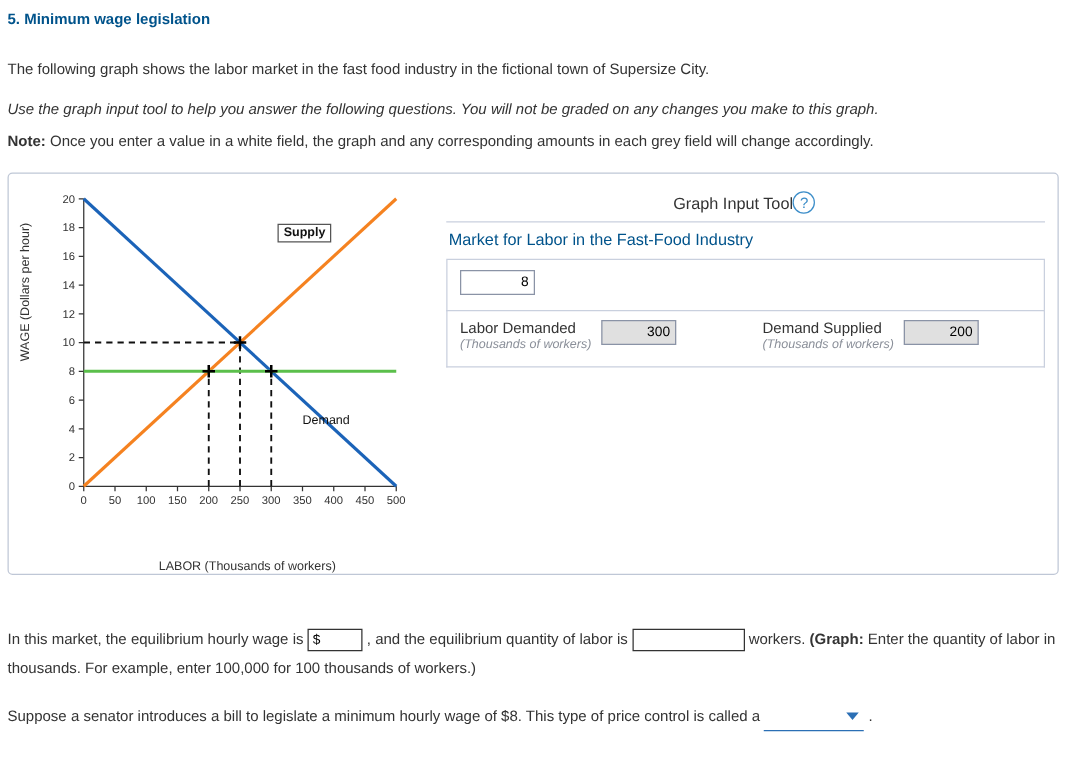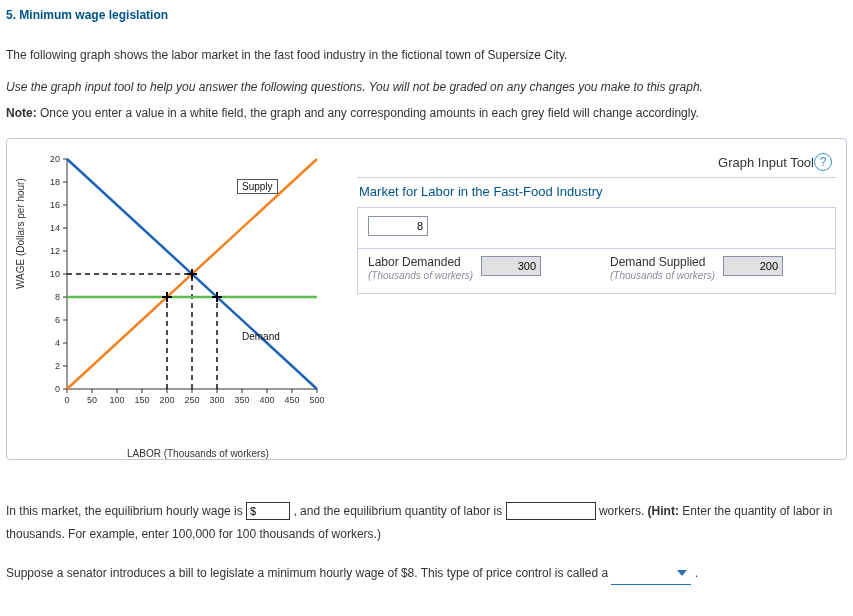--- a/index.html
+++ b/index.html
@@ -13,21 +13,21 @@
     width: 853px;
   }
   .q-title { color: #00538b; font-weight: bold; font-size: 12px; margin-bottom: 26px; }
   .intro { margin-bottom: 18px; }
   .instr { font-style: italic; margin-bottom: 12px; }
   .note { margin-bottom: 18px; }
   .note b { font-weight: bold; }
   .panel { border: 1px solid #bfc7d6; border-radius: 4px; padding: 10px 10px 30px 10px; display:flex; gap:20px; align-items:flex-start;}
   .chart-wrap { position: relative; width: 320px; height: 280px; }
   .git { flex:1; }
-  .git-head { display:flex; align-items:center; justify-content:flex-end; border-bottom:1px solid #c9d0de; padding:4px 4px 6px 2px;}
+  .git-head { display:flex; align-items:center; justify-content:center; border-bottom:1px solid #c9d0de; padding:4px 4px 6px 2px;}
   .git-title { color:#333; font-size:13px; }
   .help { width:18px; height:18px; border:1px solid #3d8ec9; border-radius:50%; color:#3d8ec9; font-size:12px; display:flex; align-items:center; justify-content:center; }
   .market-title { color:#00538b; font-size:13px; padding:6px 2px 8px 2px; border-bottom:1px solid #c9d0de; }
   .git-body { border:1px solid #c9d0de; border-top:none; padding:8px 10px 12px 10px; display:flex; gap:18px; align-items:flex-start;}
   .field-row { display:flex; align-items:flex-start; gap:8px; }
   .lbl { line-height:1.15; }
   .lbl .sub { color:#8a8f99; font-style:italic; font-size:10px; display:block; }
   .handle { width:4px; height:26px; background:#6b6b6b; border-radius:1px; margin-right:4px; margin-top:2px;}
   input.white, input.grey {
     height:20px; font-size:11px; text-align:right; padding:2px 4px; border:1px solid #8a93a6;
@@ -121,21 +121,21 @@
         <path d="M50 148 L300 148" stroke="#5bbf4b" stroke-width="2.5" fill="none"></path>
         <line x1="145" y1="148" x2="155" y2="148" stroke="#000" stroke-width="2"></line>
         <line x1="150" y1="143" x2="150" y2="153" stroke="#000" stroke-width="2"></line>
         <line x1="170" y1="125" x2="180" y2="125" stroke="#000" stroke-width="2"></line>
         <line x1="175" y1="120" x2="175" y2="130" stroke="#000" stroke-width="2"></line>
         <line x1="195" y1="148" x2="205" y2="148" stroke="#000" stroke-width="2"></line>
         <line x1="200" y1="143" x2="200" y2="153" stroke="#000" stroke-width="2"></line>
       </svg>
     <div class="ylab">WAGE (Dollars per hour)</div>
     <div class="xlab">LABOR (Thousands of workers)</div>
-    <div class="series-label box" style="left:220px; top:30px;">Supply</div>
+    <div class="series-label box" style="left:205px; top:30px;font-weight:bold;">Supply</div>
     <div class="series-label" style="left:225px; top:182px;">Demand</div>
   </div>
 
   <div class="git">
     <div class="git-head">
       <div class="git-title">Graph Input Tool</div>
       <div class="help">?</div>
     </div>
     <div class="market-title">Market for Labor in the Fast-Food Industry</div>
     <div class="git-body">
@@ -157,18 +157,18 @@
         </div>
         <input class="grey" readonly="" value="200" style="">
       </div>
     </div>
   </div>
 
 </div>
 
 <div class="answers">
   <div>
-    <span>In this market, the equilibrium hourly wage is </span><input class="inline-input" value="$" style=""><span> , and the equilibrium quantity of labor is </span><input class="inline-input wide" style=""><span> workers. </span><span class="hint"><b>(Hint:</b><span> Enter the quantity of labor in thousands. For example, enter 100,000 for 100 thousands of workers.)</span></span>
+    <span>In this market, the equilibrium hourly wage is </span><input class="inline-input" value="$" style=""><span> , and the equilibrium quantity of labor is </span><input class="inline-input wide" style=""><span> workers. </span><span class="hint"><b>(Graph:</b><span> Enter the quantity of labor in thousands. For example, enter 100,000 for 100 thousands of workers.)</span></span>
   </div>
   <div style="margin-top:16px;">
     <span>Suppose a senator introduces a bill to legislate a minimum hourly wage of $8. This type of price control is called a </span><span class="dd-wrap"><span class="dd-caret"></span></span><span> .</span>
   </div>
 </div>
 
 </body></html>

